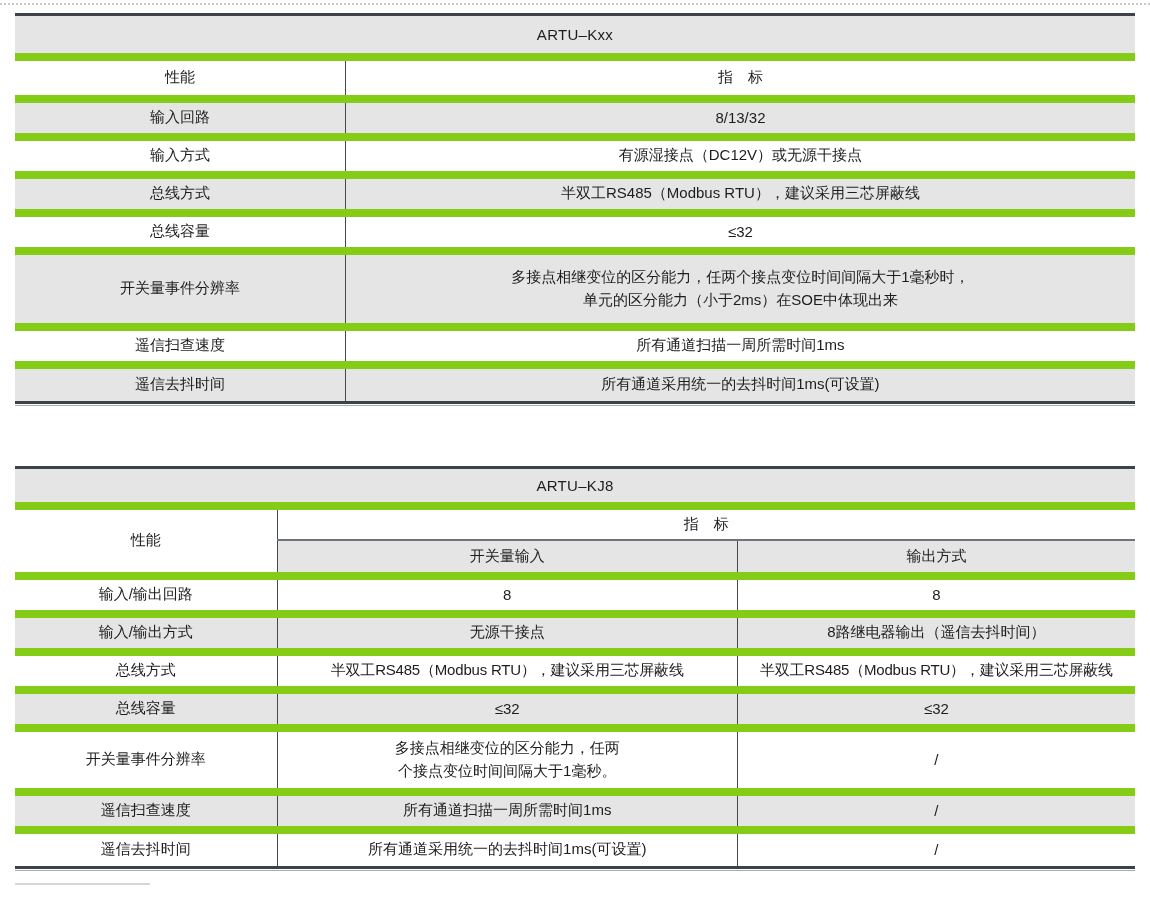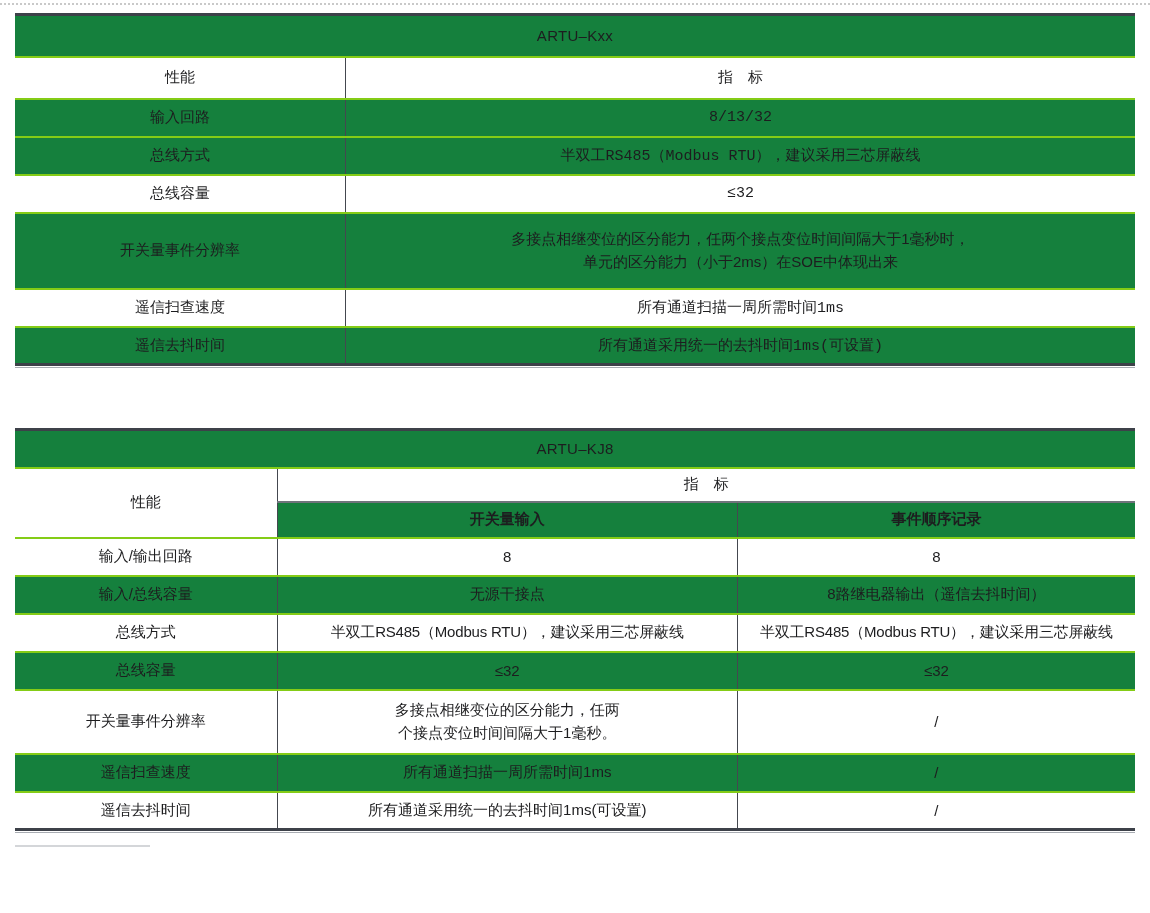--- a/index.html
+++ b/index.html
@@ -28,34 +28,34 @@
     border-top:3px solid #3d4149;
     border-bottom:3px solid #3d4149;
   }
   table.spec td{
     text-align:center;
     vertical-align:middle;
     font-size:15px;
     padding:2px 4px;
     overflow:hidden;
   }
-  tr.blue > td{ background:#15803d; }
+  tr.blue > td{ background:#e5e5e5; }
   td.divR{ border-right:1.5px solid #44484f; }
   
-  table.spec tr + tr > td{ border-top:2px solid #84cc16; }
+  table.spec tr + tr > td{ border-top:8px solid #84cc16; }
   table.spec tr.sub-hdr > td{ border-top:2px solid #6f747b; }
 
   .t1-title{ height:42px; }
   .t1-hdr{ height:42px; }
-  .t1-row{ height:38px;font-family:Liberation Mono, monospace; }
+  .t1-row{ height:38px; }
   .t1-tall{ height:76px; }
 
   .t2-title{ height:38px; }
   .t2-spec{ height:34px; }
-  .t2-sub{ height:36px;font-weight:bold; }
+  .t2-sub{ height:36px; }
   .t2-row{ height:38px; }
   .t2-tall{ height:64px; }
 
   .title-cell{ font-size:16px; letter-spacing:0.3px; }
   .pre{ white-space:pre-line; line-height:1.5;margin-top:16px; }
   .tight{ font-size:13.4px; letter-spacing:-0.2px; white-space:nowrap; }
   .bottom-artifact{
     margin:12px 0 0 15px;
     width:135px;
     border-top:2px solid #d4d6d9;
@@ -77,20 +77,24 @@
       <tr class="blue t1-title">
         <td colspan="2" class="title-cell">ARTU–Kxx</td>
       </tr>
       <tr class="t1-hdr">
         <td class="divR">性能</td>
         <td>指　标</td>
       </tr>
       <tr class="blue t1-row">
         <td class="divR">输入回路</td>
         <td>8/13/32</td>
+      </tr>
+      <tr class="t1-row">
+        <td class="divR">输入方式</td>
+        <td>有源湿接点（DC12V）或无源干接点</td>
       </tr>
       <tr class="blue t1-row">
         <td class="divR">总线方式</td>
         <td>半双工RS485（Modbus RTU），建议采用三芯屏蔽线</td>
       </tr>
       <tr class="t1-row">
         <td class="divR">总线容量</td>
         <td>≤32</td>
       </tr>
       <tr class="blue t1-tall">
@@ -120,29 +124,29 @@
     <tbody>
       <tr class="blue t2-title">
         <td colspan="3" class="title-cell">ARTU–KJ8</td>
       </tr>
       <tr class="t2-spec">
         <td rowspan="2" class="divR">性能</td>
         <td colspan="2">指　标</td>
       </tr>
       <tr class="blue t2-sub sub-hdr">
         <td class="divR">开关量输入</td>
-        <td>事件顺序记录</td>
+        <td>输出方式</td>
       </tr>
       <tr class="t2-row">
         <td class="divR">输入/输出回路</td>
         <td class="divR">8</td>
         <td>8</td>
       </tr>
       <tr class="blue t2-row">
-        <td class="divR">输入/总线容量</td>
+        <td class="divR">输入/输出方式</td>
         <td class="divR">无源干接点</td>
         <td>8路继电器输出（遥信去抖时间）</td>
       </tr>
       <tr class="t2-row">
         <td class="divR">总线方式</td>
         <td class="divR tight">半双工RS485（Modbus RTU），建议采用三芯屏蔽线</td>
         <td class="tight">半双工RS485（Modbus RTU），建议采用三芯屏蔽线</td>
       </tr>
       <tr class="blue t2-row">
         <td class="divR">总线容量</td>

